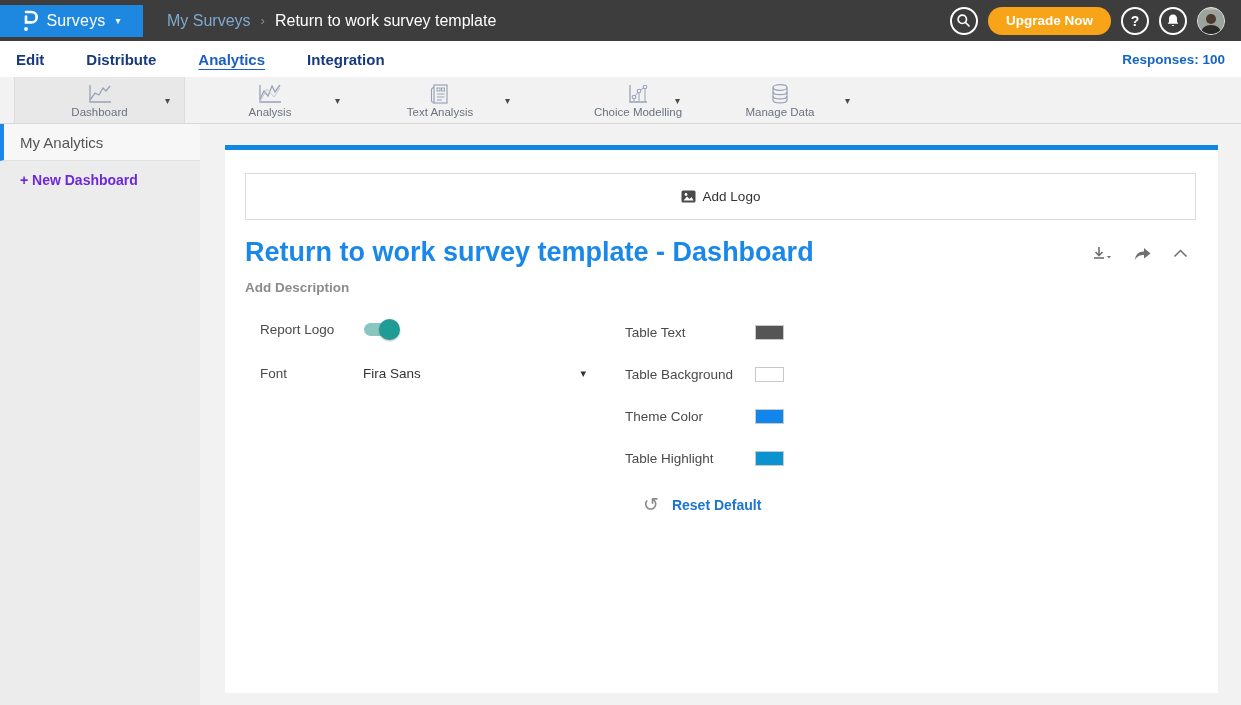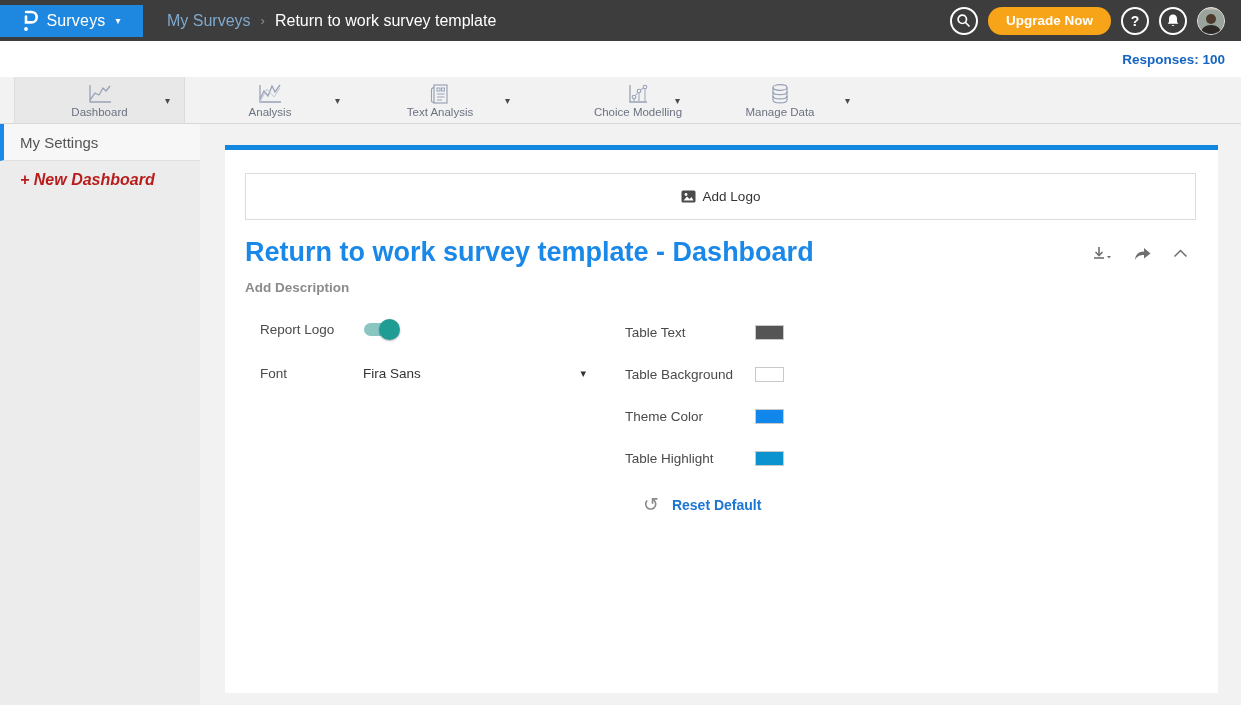--- a/index.html
+++ b/index.html
@@ -62,21 +62,21 @@
   
   .body-row { display:flex; height:581px; }
   .sidebar { width:200px; background:#ececec; flex:0 0 auto; }
   .side-item {
     height:37px; display:flex; align-items:center; padding-left:16px;
     font-size:15px; color:#555; cursor:pointer; background:#f7f7f7;
     border-left:4px solid #1a88e8; border-bottom:1px solid #e0e0e0;
   }
   .side-new {
     height:38px; display:flex; align-items:center; padding-left:20px; gap:6px;
-    font-size:16px; font-weight:700; color:#b91c1c; cursor:pointer;font-style:italic;
+    font-size:14px; font-weight:700; color:#6d28d9; cursor:pointer;
   }
 
   .content { position:relative; flex:1; background:#f2f2f2; }
   .card {
     position:absolute; left:25px; top:21px; width:993px; height:548px;
     background:#fff;
   }
   .card-topbar { height:5px; background:#1187e0; }
 
   .add-logo-box {
@@ -173,20 +173,26 @@
       <svg width="26" height="24" viewBox="0 0 26 24">
           <rect width="26" height="24" fill="#9aa49c"></rect>
           <circle cx="13" cy="9" r="5" fill="#4c3a2c"></circle>
           <path d="M3 24 c0-6 4.5-9 10-9 s10 3 10 9 z" fill="#2e2a28"></path>
         </svg>
     </div>
   </div>
 </header>
 
 <div class="nav-row">
+  <div class="nav-items">
+    <a class="nav-item">Edit</a>
+    <a class="nav-item">Distribute</a>
+    <a class="nav-item active">Analytics</a>
+    <a class="nav-item">Integration</a>
+  </div>
   <span class="responses">Responses: 100</span>
 </div>
 
 <div class="toolbar">
   <div class="tool-cell selected" style="left:14px; width:171px;">
     <div class="tool-main">
       <span>
         <svg width="26" height="22" viewBox="0 0 26 22">
             <polyline points="3,2 3,19 24,19" fill="none" stroke="#98a2b6" stroke-width="1.3"></polyline>
             <polyline points="3,17 8,10 12,12 16,5 19,8 23,3" fill="none" stroke="#98a2b6" stroke-width="1.3"></polyline>
@@ -261,21 +267,21 @@
       </span>
       <span class="tool-label">Manage Data</span>
     </div>
   </div>
   <div class="tool-caret" style="left:845px;">▾</div>
 </div>
 
 <div class="body-row">
 
   <aside class="sidebar">
-    <div class="side-item">My Settings</div>
+    <div class="side-item">My Analytics</div>
     <div class="side-new">+ New Dashboard</div>
   </aside>
 
   <main class="content">
     <div class="card">
       <div class="card-topbar"></div>
 
       <div class="add-logo-box">
         <span style="display:flex;">
           <svg width="15" height="13" viewBox="0 0 15 13">

